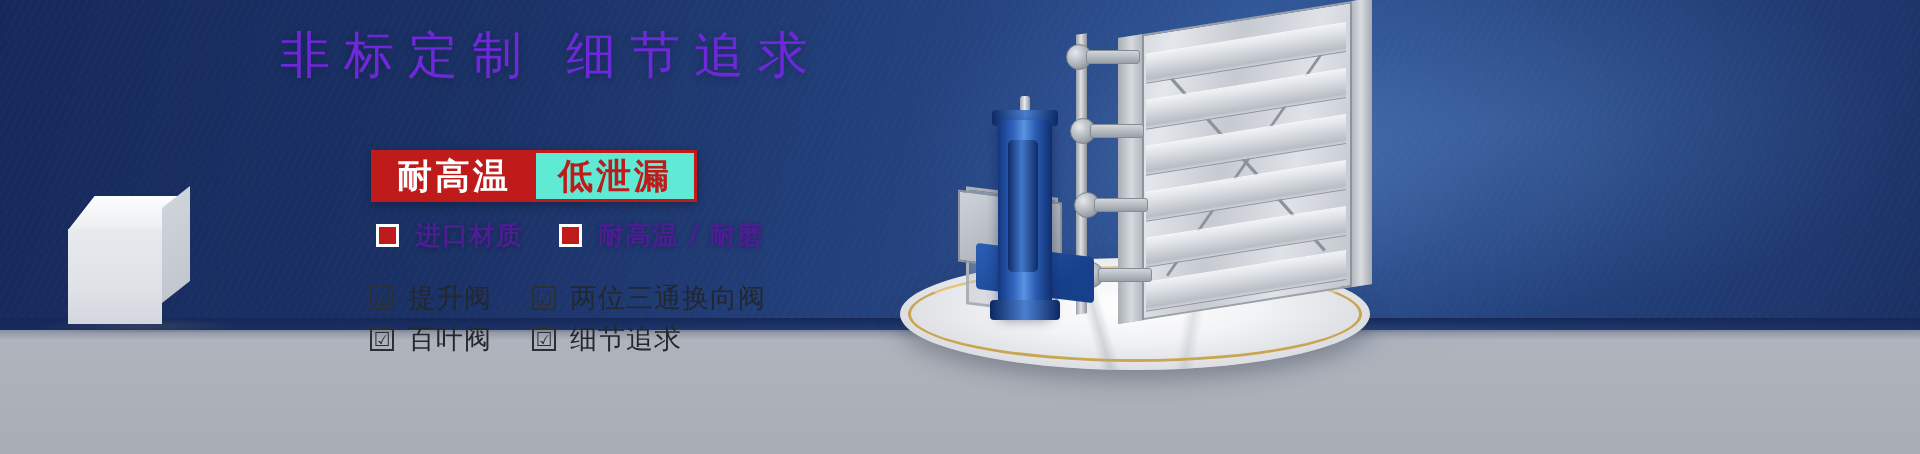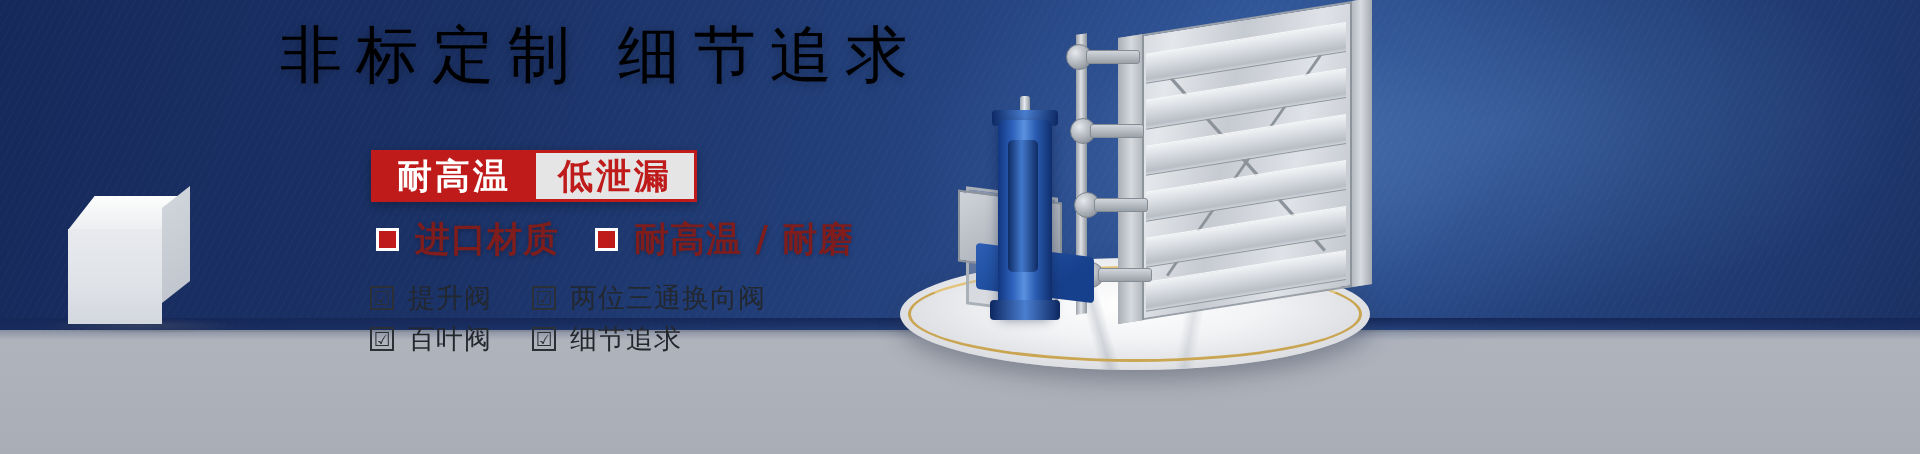--- a/index.html
+++ b/index.html
@@ -62,22 +62,22 @@
     transform:skewY(-38deg); transform-origin:top left;
   }
   .cube-shadow {
     position:absolute; left:40px; top:318px; width:200px; height:16px;
     background:radial-gradient(ellipse at center, rgba(90,95,105,0.40) 0%, rgba(90,95,105,0.0) 70%);
   }
 
   
   .headline {
     position:absolute; left:280px; top:14px; width:620px;
-    color:#000000;
-    font-size:62px;
+    color:#6d28d9;
+    font-size:50px;
     letter-spacing:14px;
     line-height:82px;
     font-weight:400;
     text-shadow:0 2px 10px rgba(0,0,0,0.28);
     white-space:nowrap;
   }
   .subline {
     position:absolute; left:300px; top:95px; width:600px;
     text-align:center;
     color:#eef2f8;
@@ -101,21 +101,21 @@
     background:#bf1b1b;
     color:#ffffff;
     font-size:35px;
     font-weight:700;
     letter-spacing:3px;
     padding:0 22px 0 26px;
     display:flex; align-items:center;
     line-height:1;
   }
   .badge-white {
-    background:#e5e5e5;
+    background:#5eead4;
     color:#bf1b1b;
     font-size:35px;
     font-weight:700;
     letter-spacing:3px;
     padding:0 22px;
     display:flex; align-items:center;
     line-height:1;
     border:3px solid #bf1b1b;
   }
 
@@ -126,22 +126,22 @@
     white-space:nowrap;
   }
   .feat { display:flex; align-items:center; gap:16px; }
   .feat-box {
     width:23px; height:23px;
     background:#bf1b1b;
     border:3px solid #ffffff;
     flex:none;
   }
   .feat-label {
-    color:#7f1d1d;
-    font-size:35px;
+    color:#4c1d95;
+    font-size:26px;
     font-weight:700;
     letter-spacing:1px;
     line-height:1;
     text-shadow:0 1px 5px rgba(0,0,0,0.28);
   }
 
   
   .checklist {
     position:absolute; left:370px; top:284px;
     display:grid;

